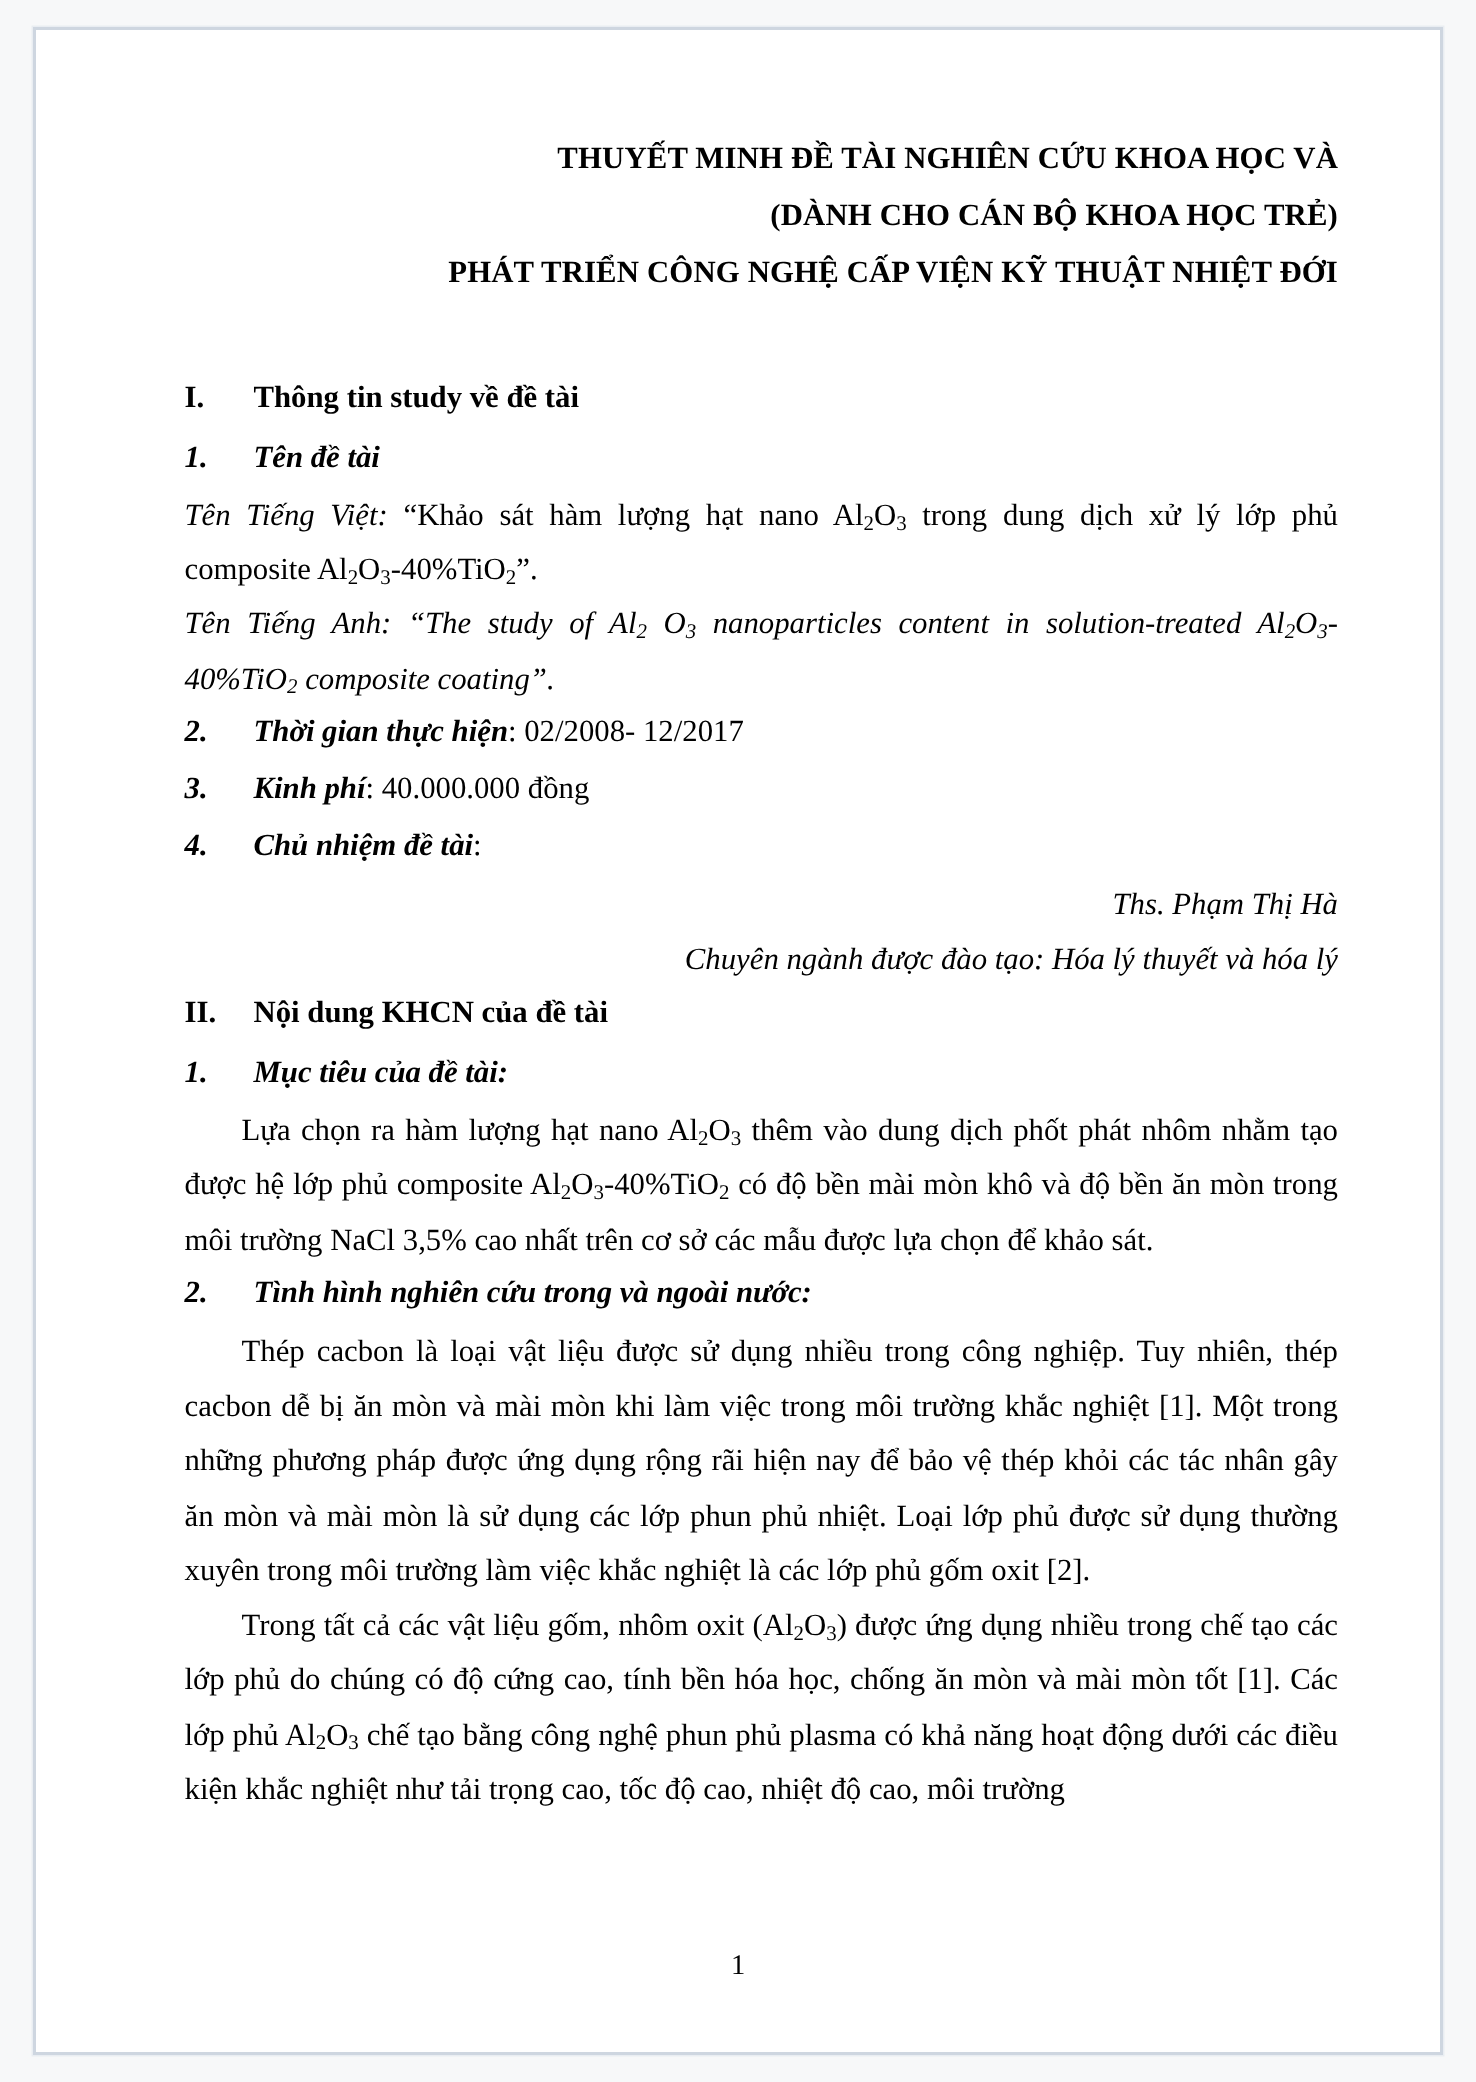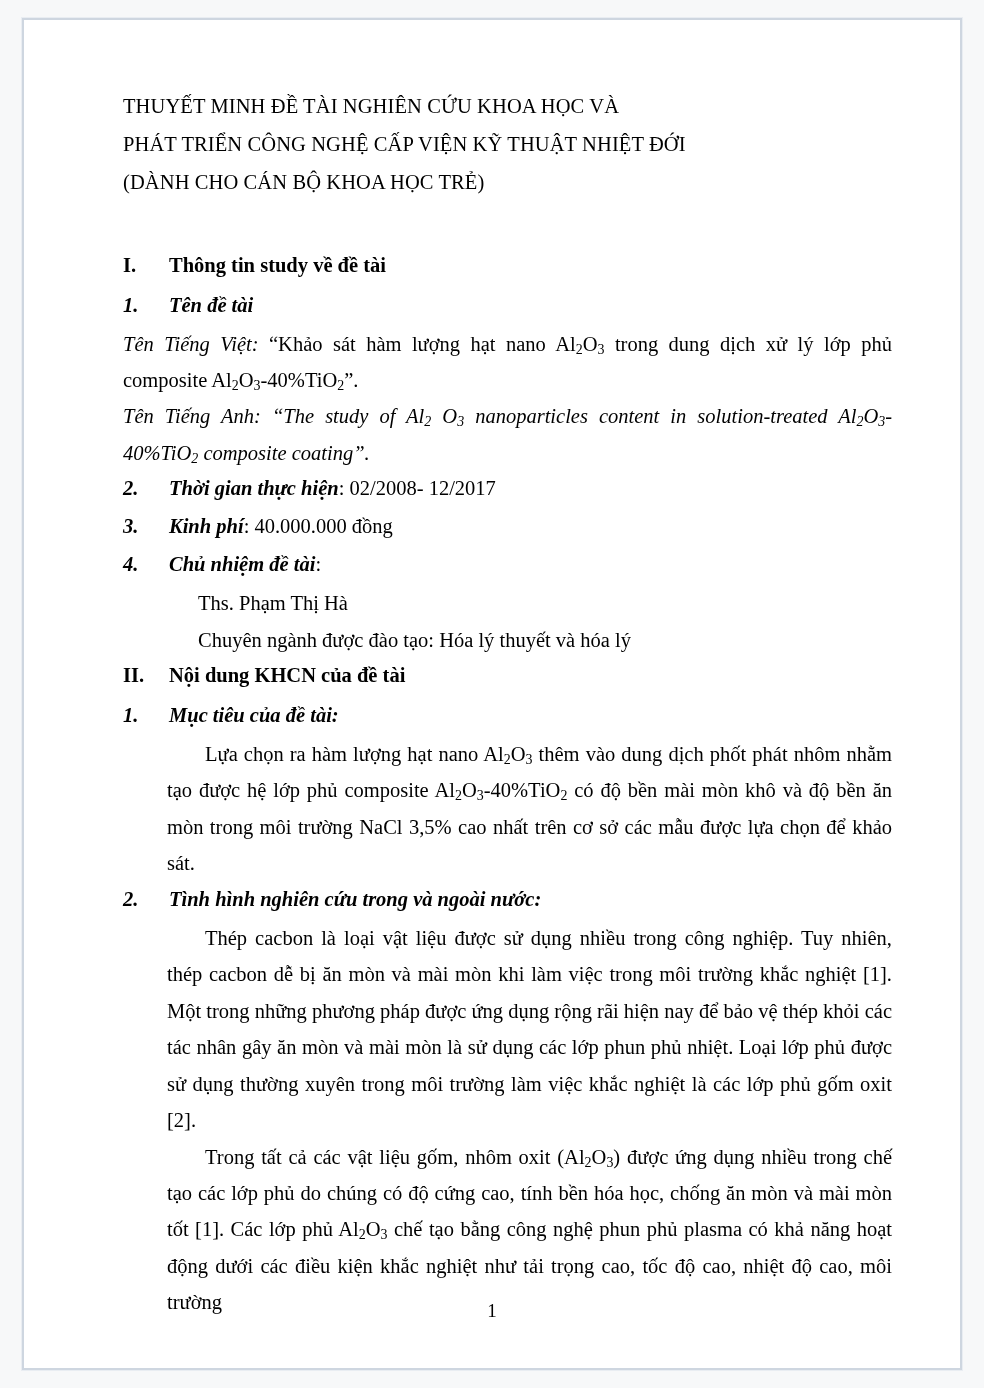--- a/index.html
+++ b/index.html
@@ -38,22 +38,22 @@
   .content {
     position: absolute;
     left: 99px;   
     top: 68px;
     width: 769px;
     font-size: 20.5px;
     color: #000000;
     line-height: 1.78;
   }
   .doc-title {
-    text-align: left;
-    font-weight: normal;
+    text-align: right;
+    font-weight: bold;
     font-size: 20.5px;
     line-height: 1.85;
     letter-spacing: 0.1px;
   }
   .doc-title .tline { display: block; white-space: nowrap; }
   .title-gap { height: 46px; }
 
   .h-sec {
     font-weight: bold;
     font-size: 20.5px;
@@ -75,31 +75,32 @@
   .h-sub .num { width: 46px; flex: 0 0 46px; }
   .h-sub .txt { flex: 1; font-style: italic; }
   .h-sub .txt .plain { font-weight: normal; font-style: normal; }
 
   p.para {
     margin: 0;
     text-align: justify;
     text-justify: inter-word;
     line-height: 1.78;
   }
-  p.para.indent { text-indent: 38px; margin-left: 44px; }
+  p.para.indent { text-indent: 38px; }
   p.para.flat { text-indent: 0; }
   .lbl-ul-light {
     font-style: italic;
     font-weight: normal;
   }
   .it { font-style: italic; }
   .sub-line {
     margin: 0 0 0 75px;
     line-height: 1.78;
-    text-align: left;
+    text-align: right;
+    font-style: italic;
   }
   sub {
     font-size: 0.68em;
     line-height: 0;
     vertical-align: -0.22em;
   }
   .spaced-sub { letter-spacing: 0.4px; }
   .pagenum {
     position: absolute;
     left: 0;
@@ -113,22 +114,22 @@
 </head>
 <body>
 
 <div class="page-shadow-frame">
  <div class="page">
 
   <div class="content">
 
     <div class="doc-title">
       <span class="tline">THUYẾT MINH ĐỀ TÀI NGHIÊN CỨU KHOA HỌC VÀ</span>
+      <span class="tline">(DÀNH CHO CÁN BỘ KHOA HỌC TRẺ)</span>
       <span class="tline">PHÁT TRIỂN CÔNG NGHỆ CẤP VIỆN KỸ THUẬT NHIỆT ĐỚI</span>
-      <span class="tline">(DÀNH CHO CÁN BỘ KHOA HỌC TRẺ)</span>
     </div>
 
     <div class="title-gap"></div>
 
     <div class="h-sec">
       <span class="num">I.</span>
       <span class="txt">Thông tin study về đề tài</span>
     </div>
 
     <div class="h-sub">

